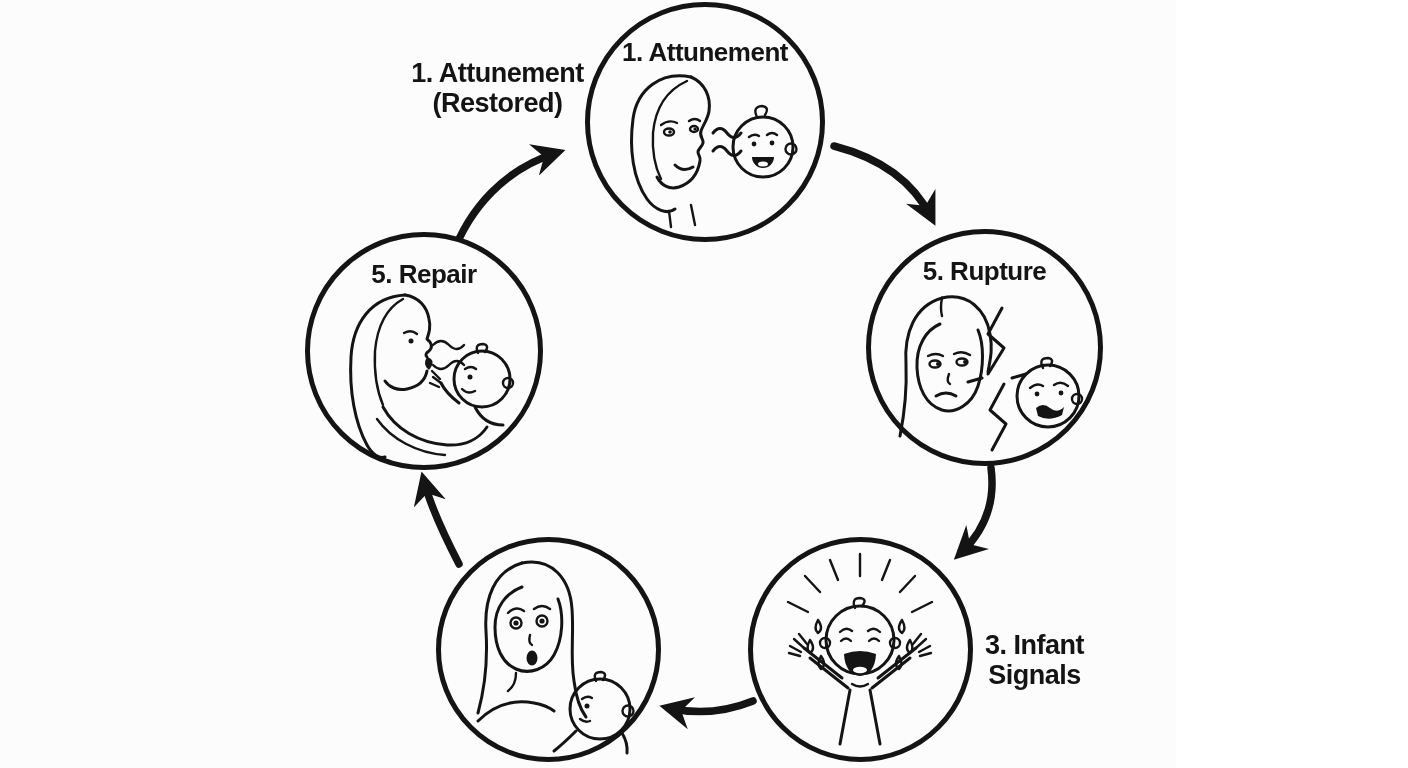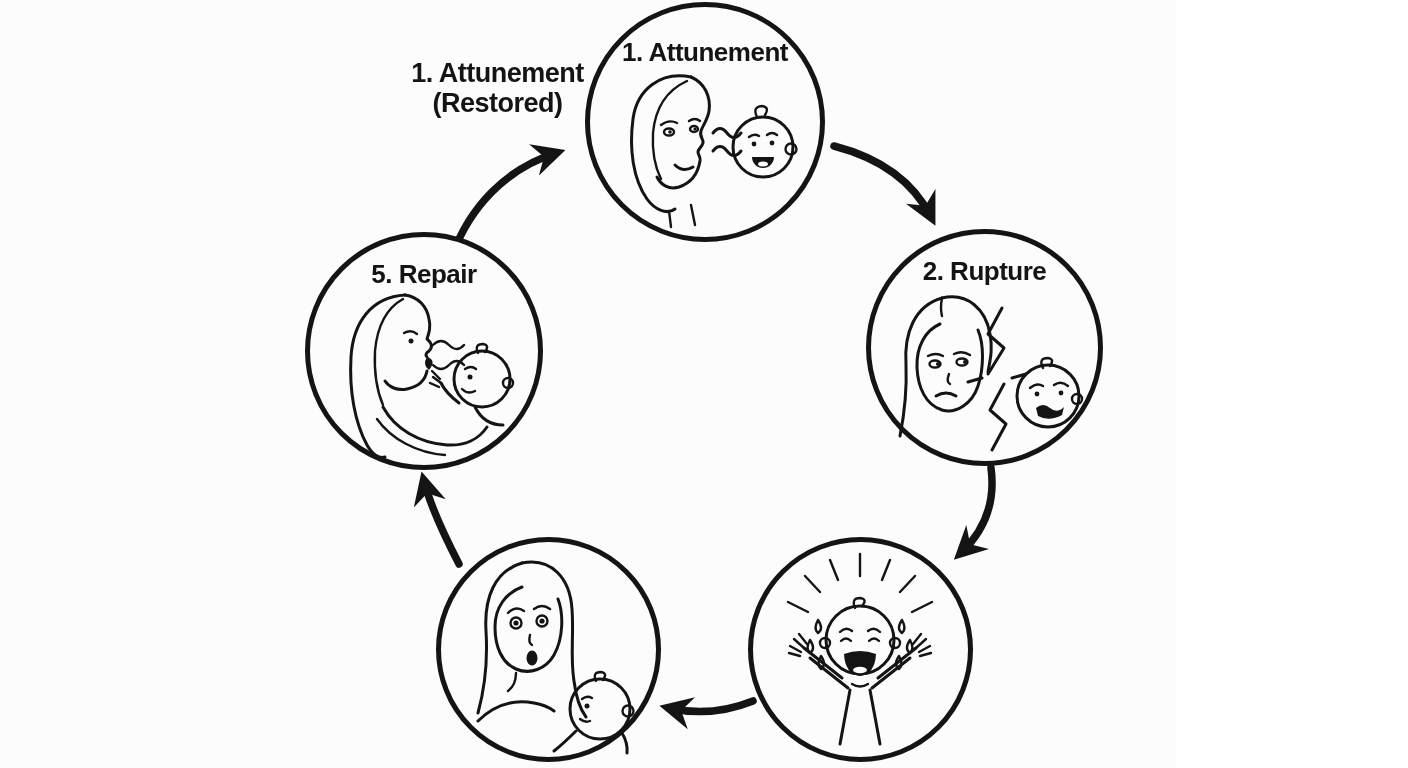--- a/index.html
+++ b/index.html
@@ -138,21 +138,21 @@
         <path class="ln thin" d="M 146 70 Q 151 66 156 69 M 164 68 Q 169 64 174 68"></path>
         <circle class="fl" cx="151" cy="77" r="2.4"></circle>
         <circle class="fl" cx="169" cy="76" r="2.4"></circle>
         <path class="fl" d="M 149 90 A 11 11 0 0 0 171 90 Z"></path>
         <ellipse class="wfl" cx="160" cy="97" rx="5" ry="2.5"></ellipse>
       </g>
     </svg>
   </div>
 
   <div class="node n2">
-    <div class="node-label">2. Rupture</div>
+    <div class="node-label">5. Rupture</div>
     <svg class="il" width="210" height="172" viewBox="0 0 210 172">
       <g>
         <path class="ln" d="M 62 12 C 34 20 24 48 26 78 C 27 104 24 130 20 150"></path>
         <path class="ln" d="M 62 12 C 88 6 106 24 110 48 C 113 64 110 74 108 86"></path>
         <path class="ln thin" d="M 62 12 Q 60 22 62 30"></path>
         <path class="ln" d="M 98 44 C 104 58 104 82 98 100 C 92 118 76 128 62 124 C 46 119 38 102 37 82 C 36 60 46 44 60 38"></path>
         <path class="ln thin" d="M 48 70 Q 56 66 63 70 M 74 68 Q 82 64 90 69"></path>
         <ellipse class="ln thin" cx="55" cy="78" rx="5.5" ry="3.5"></ellipse>
         <circle class="fl" cx="58" cy="78" r="2"></circle>
         <ellipse class="ln thin" cx="82" cy="76" rx="5.5" ry="3.5"></ellipse>
@@ -263,14 +263,16 @@
         <path class="ln" d="M 140 116 C 132 110 126 104 122 96"></path>
         <path class="ln thin" d="M 122 96 L 114 90 M 120 100 L 111 96 M 121 92 L 113 84"></path>
         <path class="ln" d="M 156 120 C 162 132 172 138 184 138"></path>
       </g>
     </svg>
   </div>
 
 
   <div class="outside-label ol-restored">1. Attunement
 (Restored)</div>
+  <div class="outside-label ol-infant">3. Infant
+Signals</div>
 
 </div>
 
 </body></html>

